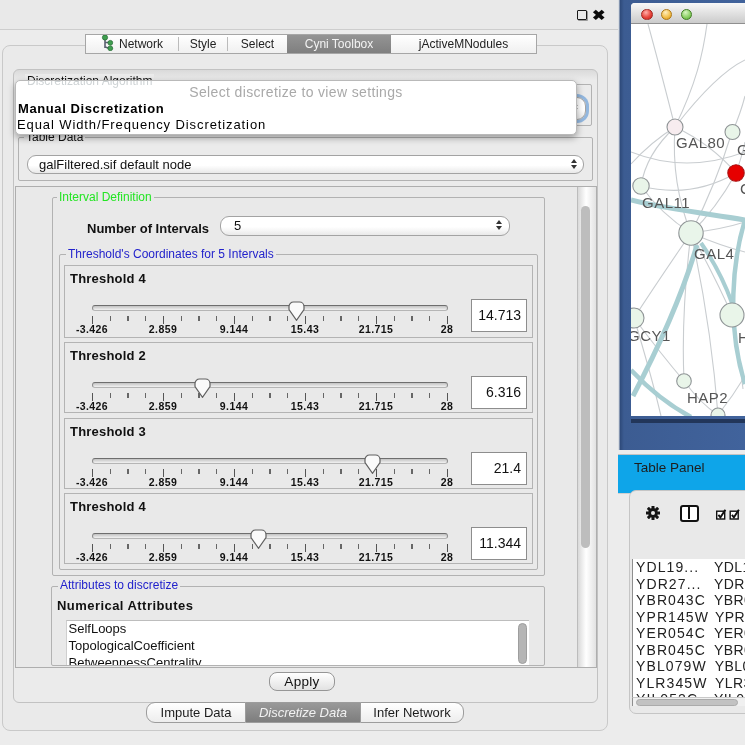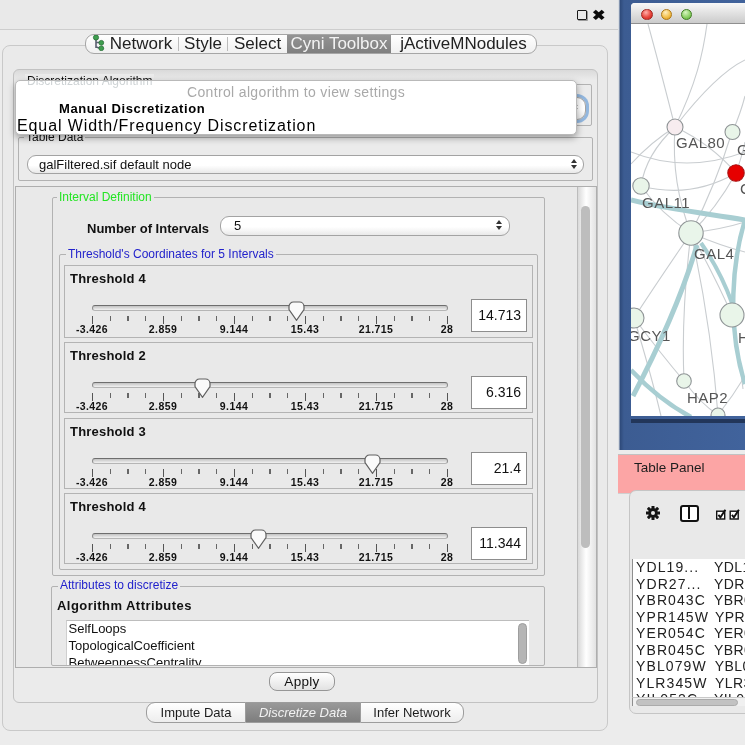--- a/index.html
+++ b/index.html
@@ -5,21 +5,21 @@
 * { margin:0; padding:0; box-sizing:border-box; }
 html,body { width:745px; height:745px; overflow:hidden; }
 body { font-family:"Liberation Sans", sans-serif; background:#ececec; position:relative; }
 .abs { position:absolute; }
 
 #titlebar { left:0; top:0; width:618px; height:30px; background:#e9e9e9; border-bottom:1px solid #cdcdcd; }
 #titlebar .t { position:absolute; left:10px; top:9px; font-size:12.5px; color:#1a1a1a;margin-top:40px; }
 #icon-float { left:577px; top:10px; width:10px; height:10px; border:1.8px solid #1a1a1a; border-radius:1px; box-shadow:1px 1px 0 #9a9a9a; }
 #icon-close { left:593px; top:7px; font-size:14px; font-weight:bold; color:#0a0a0a; transform:scaleX(1.15); }
 #outerpanel { left:2px; top:45px; width:606px; height:686px; background:#eaeaea; border:1px solid #c9c9c9; border-radius:8px; }
-#tabbar { left:85px; top:34px; width:452px; height:20px; background:linear-gradient(#ffffff,#f0f0f0); border:1px solid #a6a6a6; border-radius:9px; display:flex; align-items:center; font-size:17px; color:#222; overflow:hidden; }
+#tabbar { left:85px; top:34px; width:452px; height:20px; background:linear-gradient(#ffffff,#f0f0f0); border:1px solid #a6a6a6; border-radius:0; display:flex; align-items:center; font-size:12px; color:#222; overflow:hidden; }
 #tabbar .sep { width:1px; height:14px; background:#bbb; }
 #tabbar .tb { height:100%; display:flex; align-items:center; justify-content:center; }
 #tabbar .sel { background:linear-gradient(#949494,#7f7f7f); color:#f3f3f3; }
 #innerpanel { left:13px; top:69px; width:585px; height:634px; background:linear-gradient(#dadada,#ebebeb 10px); border:1px solid #c2c2c2; border-radius:6px; }
 .group { position:absolute; border:1px solid #b2b2b2; border-radius:2px; }
 .gtitle { position:absolute; font-size:12px; background:#ebebeb; padding:0 2px; white-space:nowrap; }
 
 .combo { position:absolute; background:linear-gradient(#ffffff,#ffffff 55%,#e9e9e9); border:1px solid #a3a3a3; border-radius:9px; font-size:13px; color:#111; }
 .combo .ar { position:absolute; right:7px; display:flex; flex-direction:column; align-items:center; }
 .arr-up { width:0; height:0; border-left:3.5px solid transparent; border-right:3.5px solid transparent; border-bottom:4.5px solid #333; }
@@ -50,21 +50,21 @@
 #btabs .bt { height:21px; display:flex; align-items:center; justify-content:center; background:linear-gradient(#ffffff,#ededed); border:1px solid #9c9c9c; }
 #btabs .b1 { width:100px; border-radius:9px 0 0 9px; }
 #btabs .b2 { width:114px; background:linear-gradient(#999999,#7d7d7d); color:#f2f2f2; border-left:none; border-right:none;font-style:italic; }
 #btabs .b3 { width:104px; border-radius:0 9px 9px 0; }
 
 #rightcol { left:618px; top:0; width:127px; height:745px; background:#ececec; overflow:hidden; }
 #blueblock { left:0; top:0; width:127px; height:450px; background:linear-gradient(to right,#d9dde2 0,#d9dde2 1px,#2e4a7a 2px,#3c5c92 6px,#41639c 100%); }
 #netwin { left:13px; top:3px; width:114px; height:413px; background:#fff; border-radius:4px 0 0 0; }
 #nettitle { left:0; top:0; width:114px; height:21px; background:linear-gradient(#f8f8f8,#cbcbcb); border-bottom:1px solid #8f8f8f; border-radius:4px 0 0 0; }
 .light { position:absolute; top:5.5px; width:11.5px; height:11.5px; border-radius:50%; }
-#tphead { left:0; top:454px; width:127px; height:40px; background:#fca5a5; border-top:1px solid #c2c2c2; border-bottom:1px solid #d0d0d0; font-size:13.5px; color:#1d1d1d; line-height:26px; padding-left:16px; }
+#tphead { left:0; top:454px; width:127px; height:40px; background:#0ea5e9; border-top:1px solid #c2c2c2; border-bottom:1px solid #d0d0d0; font-size:13.5px; color:#1d1d1d; line-height:26px; padding-left:16px; }
 #tpanel { left:11px; top:490px; width:120px; height:224px; background:#e9e9e9; border:1px solid #c5c5c5; border-radius:7px 0 0 7px; }
 #tblheader { left:14px; top:534px; width:113px; height:25px; display:flex; border:1px solid #8f8f8f; }
 #tblheader .h1 { width:74px; background:#c3e4f1; border-right:1px solid #8f8f8f; font-size:14px; color:#2a2a2a; padding-left:19px; line-height:23px; }
 #tblheader .h2 { flex:1; background:#e9e9e9; font-size:14px; color:#2a2a2a; line-height:23px; padding-left:29px; }
 #tblbody { left:14px; top:559px; width:113px; height:138px; background:#fff; border-left:1px solid #8f8f8f; overflow:hidden; font-size:14px; color:#222; }
 #tblbody .r { height:16.5px; line-height:16.5px; display:flex; }
 #tblbody .c1 { width:74px; padding-left:3px; letter-spacing:1.1px; }
 #tblbody .c2 { width:39px; padding-left:8px; letter-spacing:0.4px; }
 #hscroll { left:14px; top:697px; width:113px; height:9px; background:#f0f0f0; border-left:1px solid #8f8f8f; border-top:1px solid #c9c9c9; }
 #hthumb { position:absolute; left:3px; top:1px; width:102px; height:7px; background:#c2c2c2; border:1px solid #ababab; border-radius:3.5px; }
@@ -103,23 +103,23 @@
 <div class="gtitle" style="left:25px; top:74px; color:#111; clip-path:inset(0 0 8px 0); z-index:10;">Discretization Algorithm</div>
 <div class="gtitle" style="left:25px; top:74px; color:#ced3d5; background:transparent; clip-path:inset(7px 0 0 0); z-index:40;">Discretization Algorithm</div>
 <div class="combo" style="left:27px; top:97px; width:559px; height:23px; box-shadow:0 0 0 3px rgba(100,155,215,0.65);">
   <span class="ar" style="top:4px;">
       <span class="arr-up" style="border-bottom-color:#999;"></span>
       <span class="arr-dn" style="border-top-color:#999;"></span>
     </span>
 </div>
 
 <div class="abs" id="popup">
-  <div style="position:absolute; top:3px; width:100%; text-align:center; font-size:14px; letter-spacing:0.35px; color:#a9a9a9;">Control algorithm to view settings</div>
-  <div style="position:absolute; top:20px; left:2px; font-size:13px; font-weight:bold; letter-spacing:0.6px; color:#000;margin-left:41px;">Manual Discretization</div>
-  <div style="position:absolute; top:36px; left:1px; font-size:16px; letter-spacing:0.9px; color:#000;">Equal Width/Frequency Discretization</div>
+  <div style="position:absolute; top:3px; width:100%; text-align:center; font-size:14px; letter-spacing:0.35px; color:#a9a9a9;">Select discretize to view settings</div>
+  <div style="position:absolute; top:20px; left:2px; font-size:13px; font-weight:bold; letter-spacing:0.6px; color:#000;">Manual Discretization</div>
+  <div style="position:absolute; top:36px; left:1px; font-size:13px; letter-spacing:0.9px; color:#000;">Equal Width/Frequency Discretization</div>
 </div>
 
 <div class="group" style="left:18px; top:137px; width:575px; height:44px;"></div>
 <div class="gtitle" style="left:24px; top:130px; color:#111;">Table Data</div>
 <div class="combo" style="left:27px; top:155px; width:557px; height:19px; line-height:17px; padding-left:11px;">galFiltered.sif default node
   <span class="ar" style="top:3px; right:6px;">
       <span class="arr-up"></span>
       <span class="arr-dn"></span>
     </span>
 </div>
@@ -202,21 +202,21 @@
     <span class="tlab" style="left:311px;">21.715</span>
     <span class="tlab" style="left:382px;">28</span>
   <svg class="thumb" style="left:185px;" viewBox="0 0 17 20">
       <path d="M1 5.5 A4.5 4.5 0 0 1 5.5 1 L11.5 1 A4.5 4.5 0 0 1 16 5.5 L16 8.5 L8.5 19.3 L1 8.5 Z" fill="#fafafa" stroke="#606060" stroke-width="1.2"></path>
     </svg>
   <div class="vbox">11.344</div>
 </div>
 
 <div class="group" style="left:51px; top:586px; width:494px; height:80px;"></div>
 <div class="gtitle" style="left:58px; top:578px; color:#2222cc; background:#e9e9e9;">Attributes to discretize</div>
-<div class="abs" style="left:57px; top:598px; font-size:13px; font-weight:bold; letter-spacing:0.45px; color:#111;">Algorithm Attributes</div>
+<div class="abs" style="left:57px; top:598px; font-size:13px; font-weight:bold; letter-spacing:0.45px; color:#111;">Numerical Attributes</div>
 <div class="abs" id="listbox">
   <div class="it" style="margin-top:-1px;">SelfLoops</div>
   <div class="it">TopologicalCoefficient</div>
   <div class="it">BetweennessCentrality</div>
   <div id="lthumb"></div>
 </div>
 
 <div class="abs" id="applybtn">Apply</div>
 
 <div class="abs" id="btabs">

